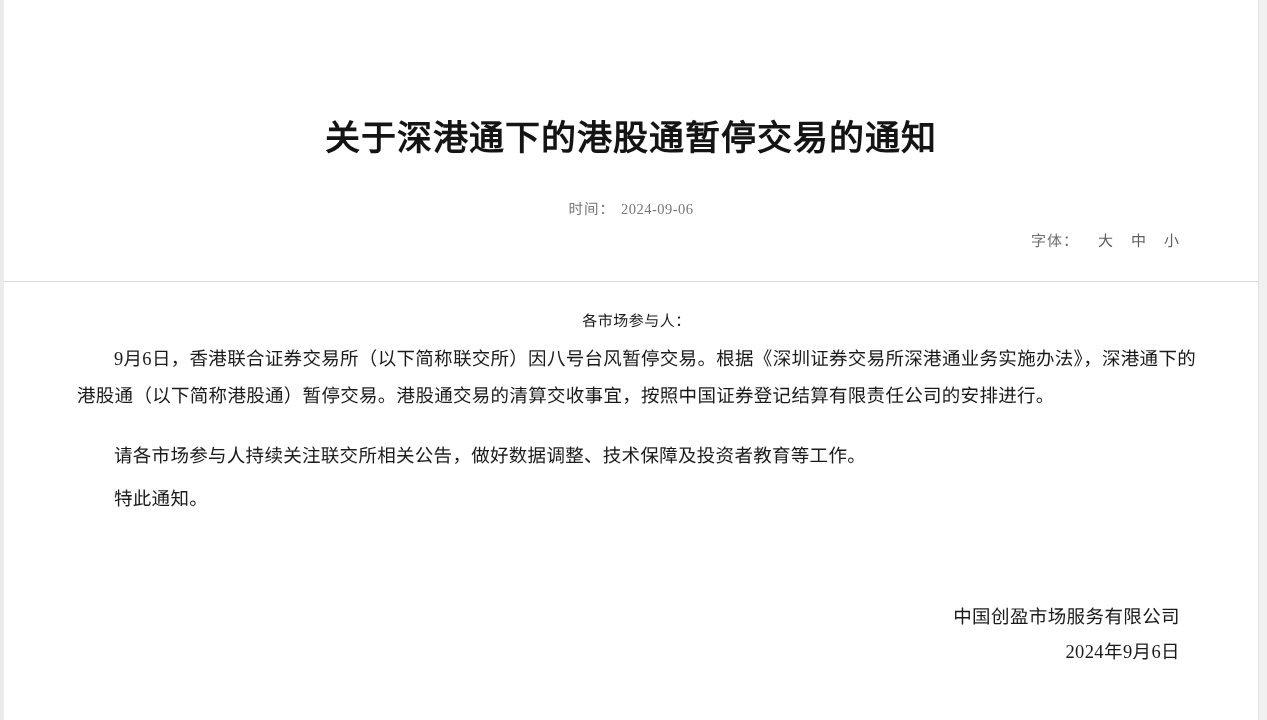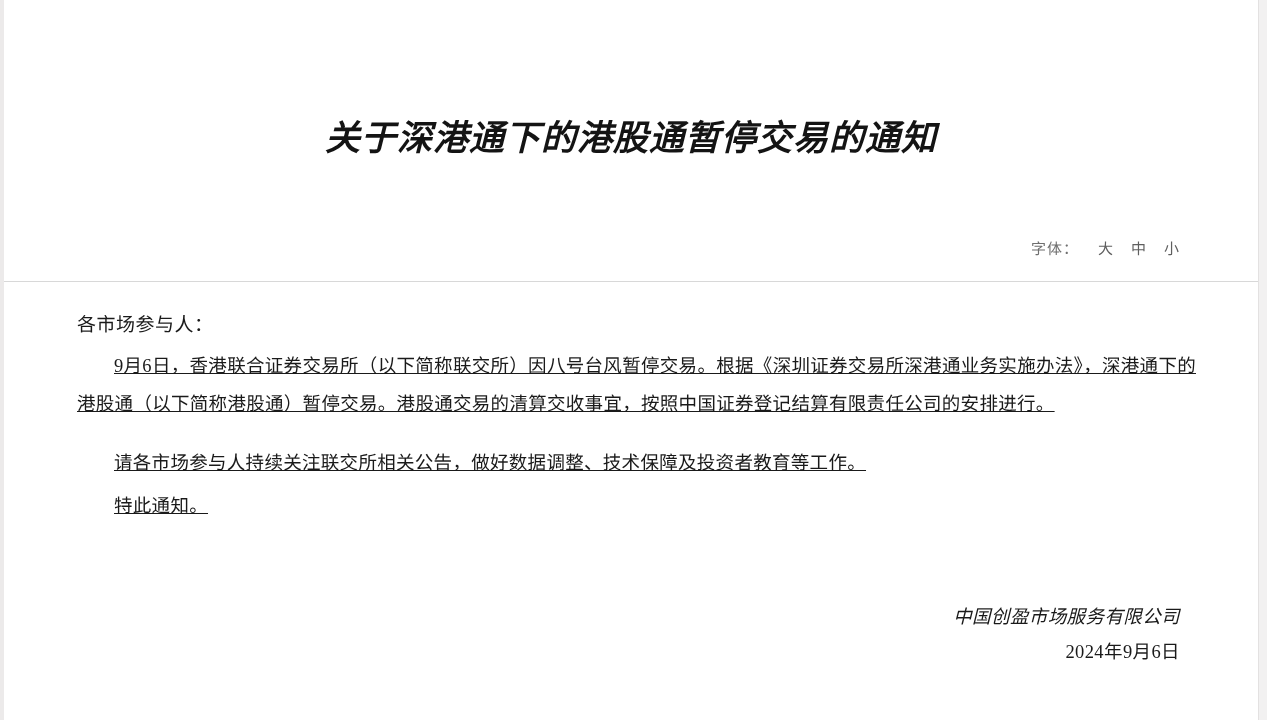--- a/index.html
+++ b/index.html
@@ -48,21 +48,20 @@
 
   .doc-title {
     text-align: center;
     font-size: 35px;
     font-weight: bold;
     letter-spacing: 1px;
     color: #141414;
     margin: 0;
     padding-top: 118px;
     line-height: 1.2;
-    font-style: italic;
   }
 
   .doc-meta {
     text-align: center;
     font-size: 14.5px;
     color: #777777;
     margin-top: 37px;
     letter-spacing: 0.5px;
   }
   .doc-meta .meta-label {
@@ -74,21 +73,20 @@
 
   .fontsize-bar {
     position: absolute;
     top: 229px;
     right: 70px;
     font-size: 15px;
     color: #6f6f6f;
     display: flex;
     align-items: baseline;
     gap: 0;
-    margin-top: 8px;
   }
   .fontsize-bar .fs-label {
     letter-spacing: 1px;
     margin-right: 10px;
   }
   .fontsize-bar .fs-opt {
     margin: 0 9px;
     cursor: pointer;
     color: #5f5f5f;
   }
@@ -103,60 +101,63 @@
   }
 
   .body-wrap {
     position: absolute;
     top: 308px;
     left: 73px;
     width: 1119px;
   }
 
   .salutation {
-    font-size: 19px;
+    font-size: 15px;
     line-height: 1.8;
     letter-spacing: 0.5px;
+    text-align: center;
   }
 
   .para {
     font-size: 18.5px;
     line-height: 2.02;
     text-indent: 2em;
     text-align: justify;
     letter-spacing: 0.3px;
     margin: 0;
-    text-decoration: underline;
   }
   .para.p1 { margin-top: 6px; }
   .para.p2 { margin-top: 22px; }
   .para.p3 { margin-top: 6px; }
 
   .signature {
     position: absolute;
     right: 78px;
     bottom: 50px;
     text-align: right;
     font-size: 18.5px;
     line-height: 1.9;
     letter-spacing: 0.4px;
   }
-  .signature .sign-org { display: block; font-style: italic; }
+  .signature .sign-org { display: block; }
   .signature .sign-date { display: block; margin-top: 0; }
 </style>
 </head>
 <body>
 
 <div class="page-edge-left"></div>
 <div class="page-edge-right"></div>
 
 <div class="sheet">
 
   <h1 class="doc-title">关于深港通下的港股通暂停交易的通知</h1>
 
+  <div class="doc-meta">
+    <span class="meta-label">时间：</span><span class="meta-value">2024-09-06</span>
+  </div>
 
   <div class="fontsize-bar">
     <span class="fs-label">字体：</span>
     <span class="fs-opt">大</span>
     <span class="fs-opt">中</span>
     <span class="fs-opt">小</span>
   </div>
 
   <div class="divider"></div>
 

